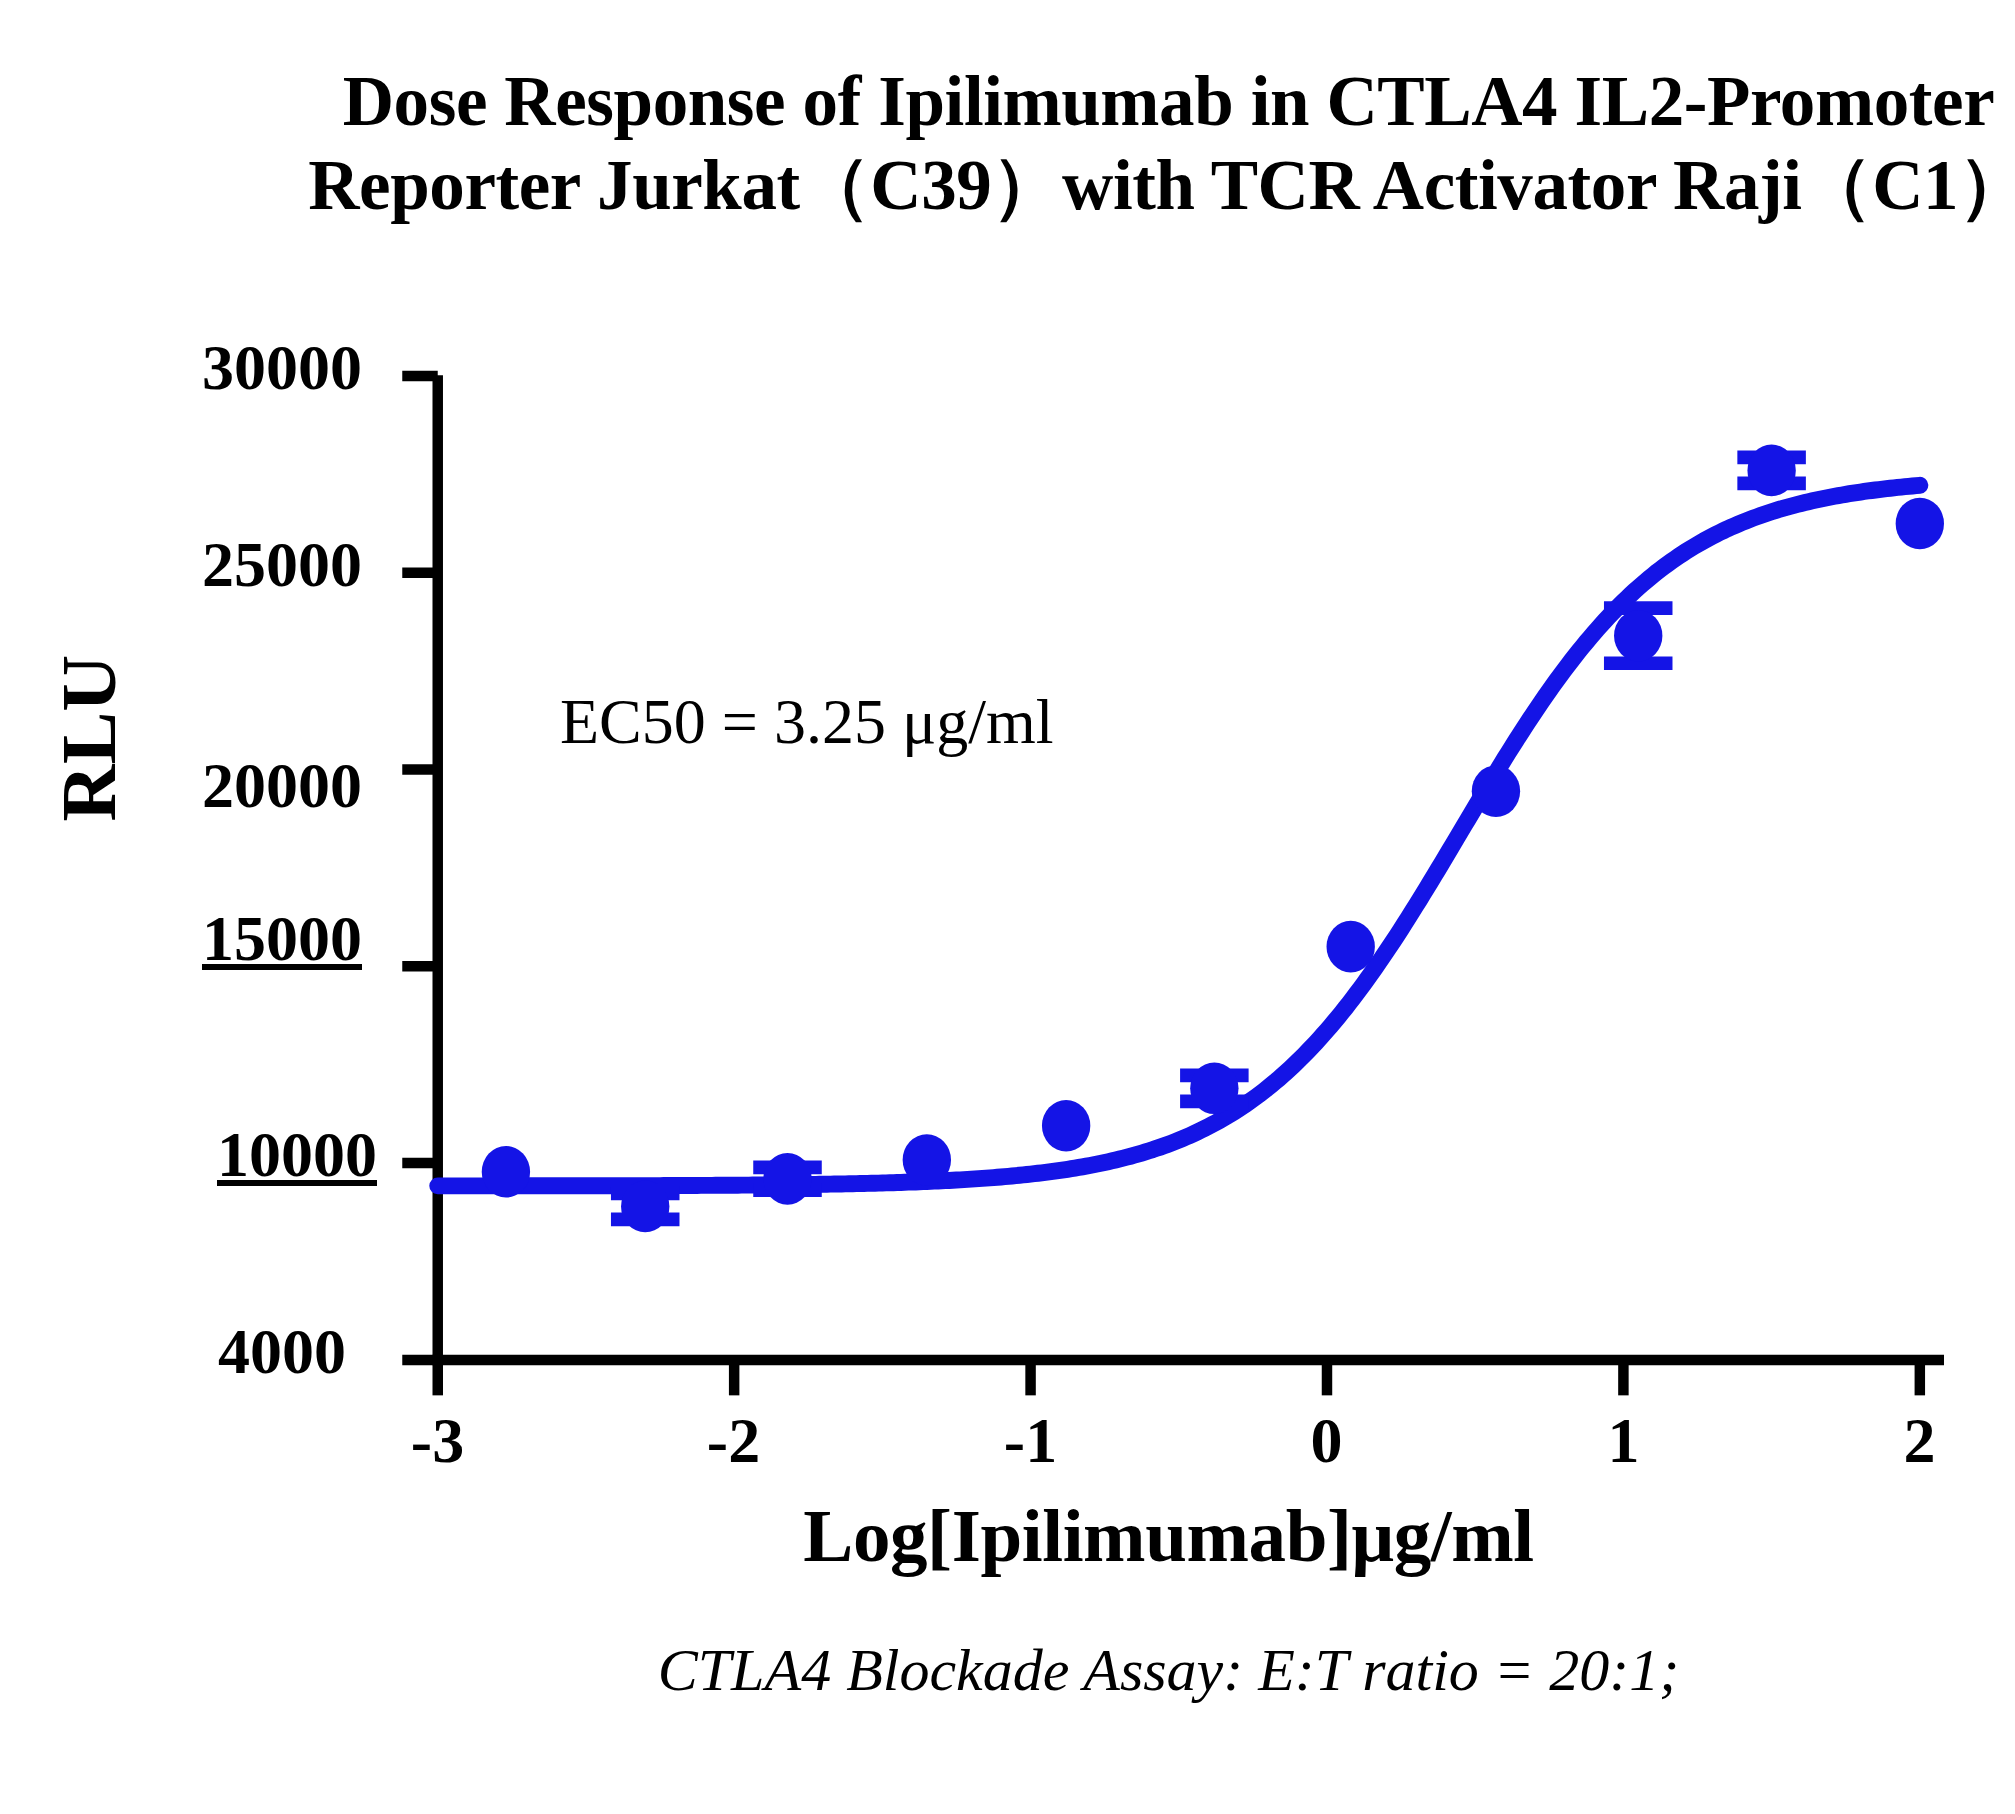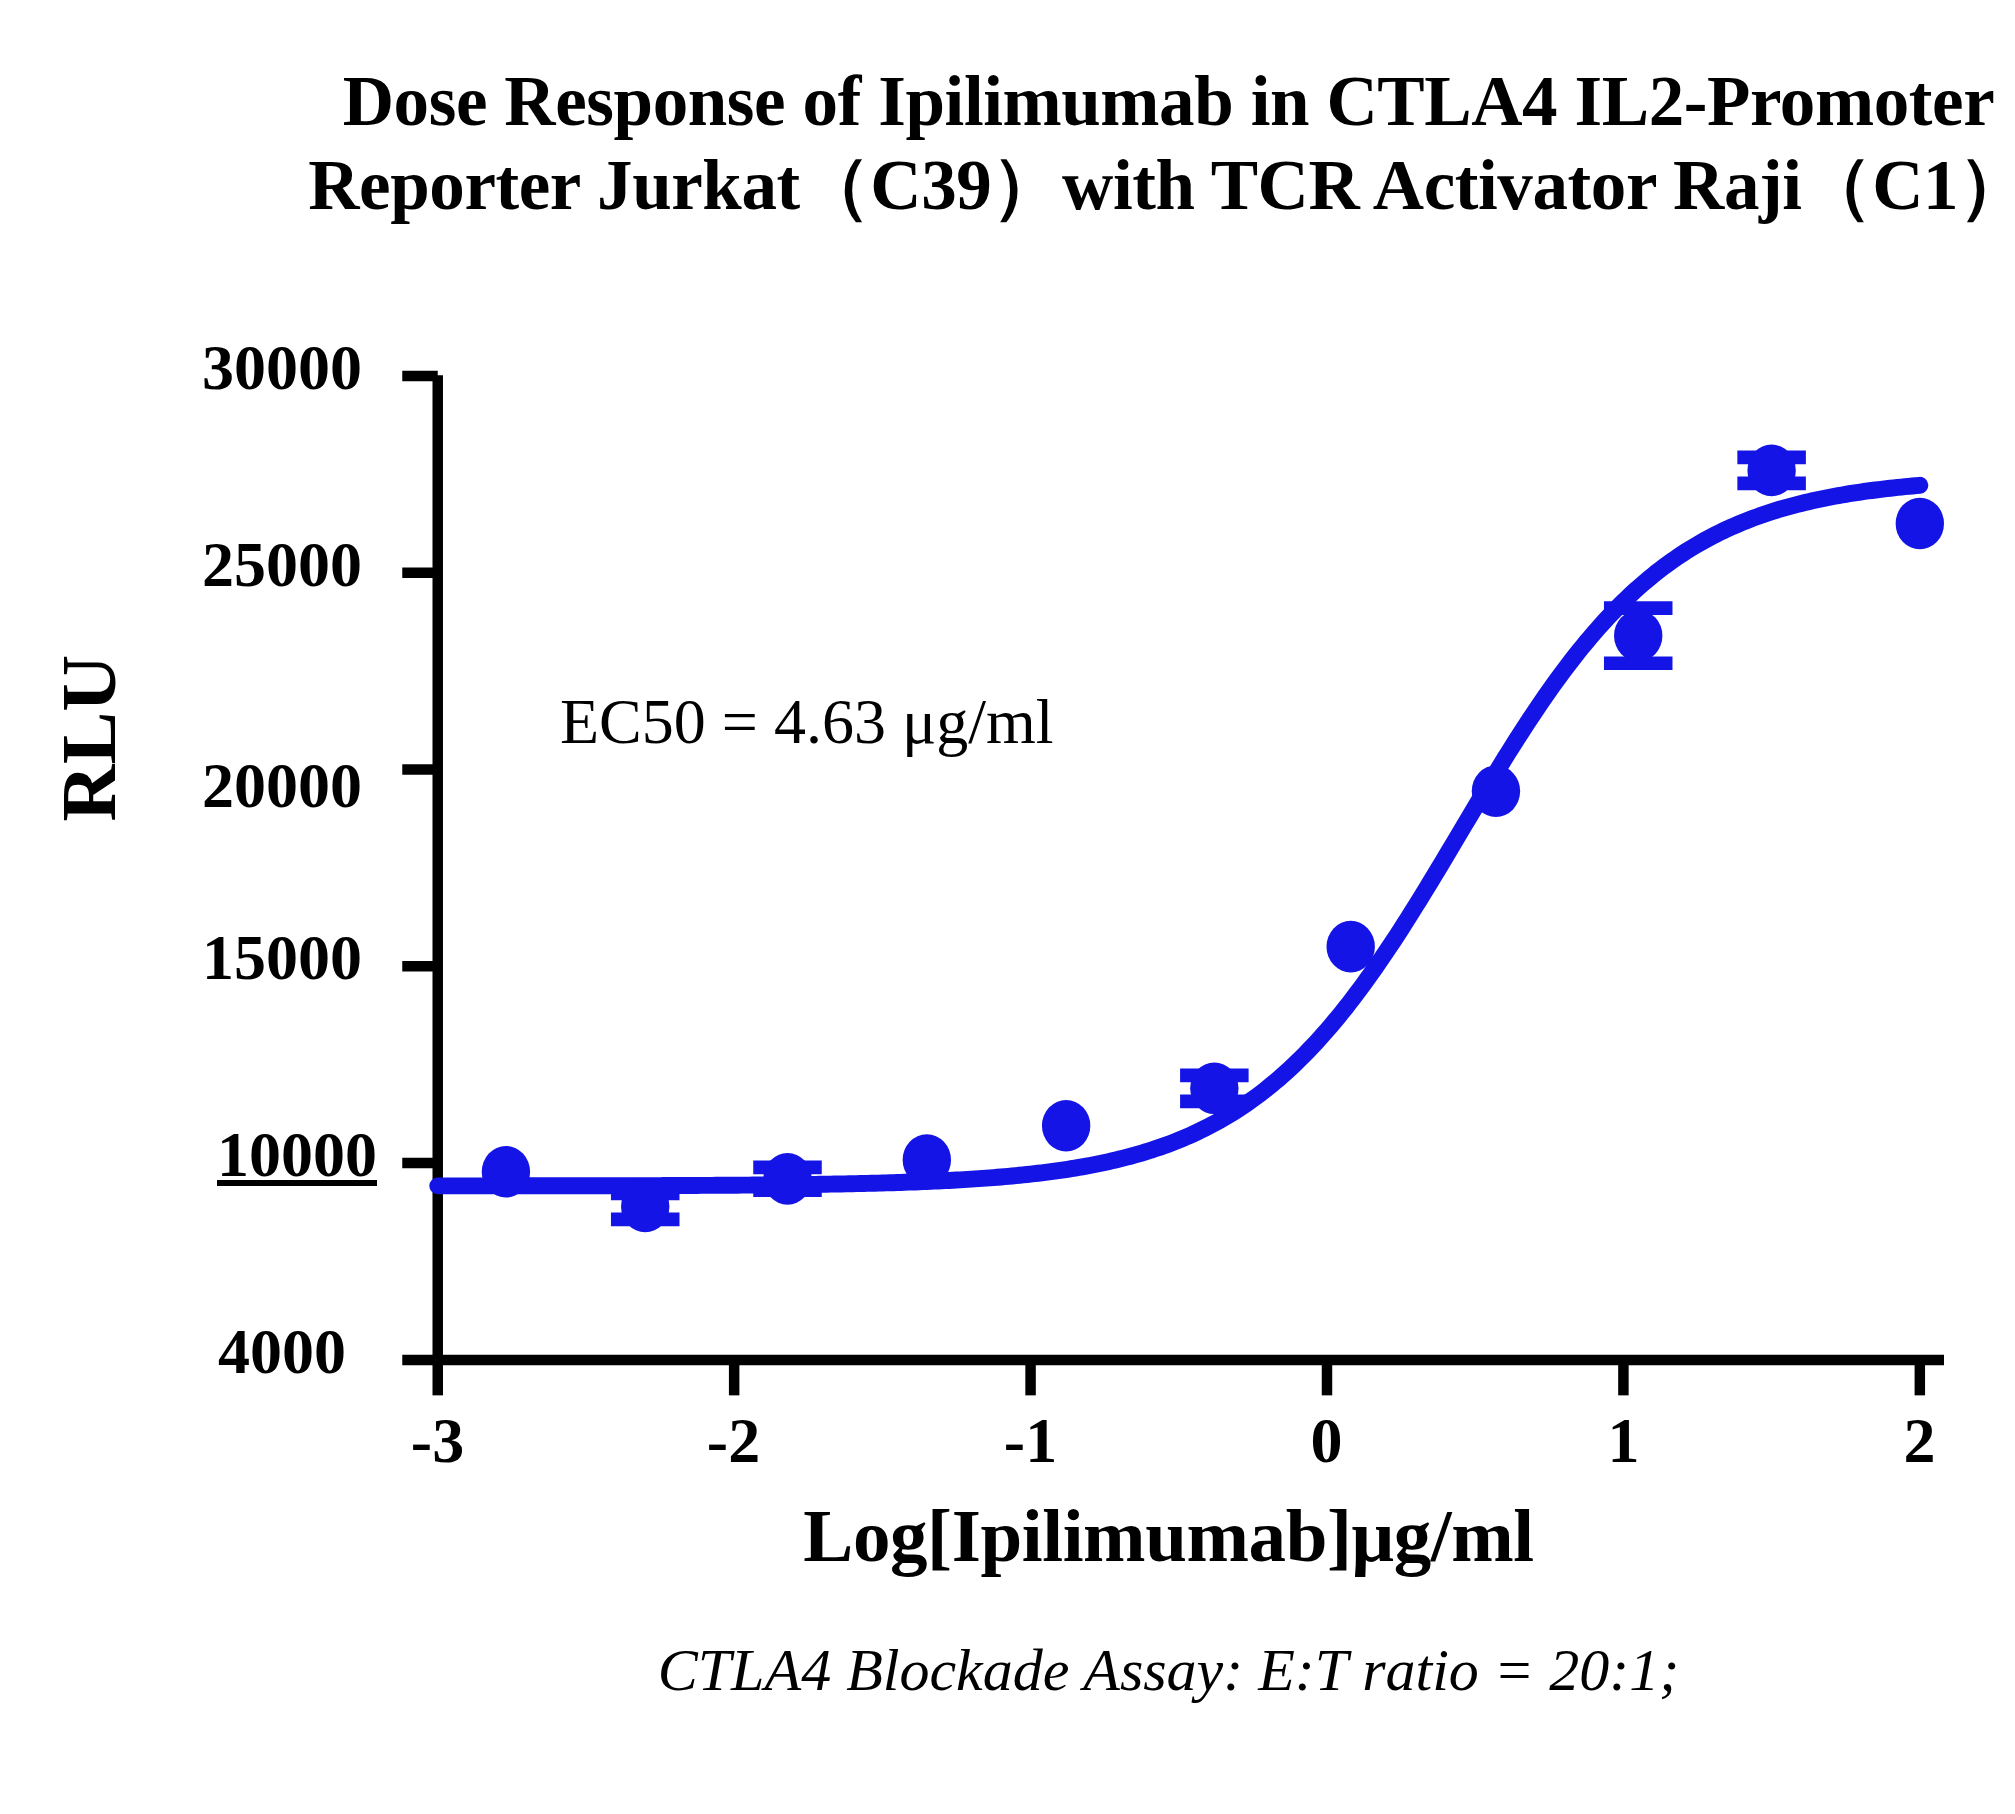--- a/index.html
+++ b/index.html
@@ -106,33 +106,33 @@
         <ellipse cx="3711.3779999999997" cy="1963.5240000000001" rx="60" ry="64" fill="#1414E6"></ellipse>
         <ellipse cx="4064.37" cy="1577.688" rx="60" ry="64" fill="#1414E6"></ellipse>
         <ellipse cx="4395.3" cy="1167.4319999999998" rx="60" ry="64" fill="#1414E6"></ellipse>
         <ellipse cx="4763" cy="1299.3000000000002" rx="60" ry="64" fill="#1414E6"></ellipse>
       </g>
   </svg>
 
   <div id="ytlabels">
       <div class="ytick-label" style="left: 153px; width: 258px; top: 1315px;">4000</div>
       <div class="ytick-label" style="left: 168px; width: 258px; top: 1118px; text-decoration: underline;">10000</div>
-      <div class="ytick-label" style="left: 153px; width: 258px; top: 921px;">15000</div>
+      <div class="ytick-label" style="left: 153px; width: 258px; top: 902px; text-decoration: underline;">15000</div>
       <div class="ytick-label" style="left: 153px; width: 258px; top: 725px; margin-top: 24px;">20000</div>
       <div class="ytick-label" style="left: 153px; width: 258px; top: 528px;">25000</div>
       <div class="ytick-label" style="left: 153px; width: 258px; top: 331px;">30000</div>
     </div>
   <div id="xtlabels">
       <div class="xtick-label" style="left: 357px; top: 1404px;">-3</div>
       <div class="xtick-label" style="left: 653px; top: 1404px;">-2</div>
       <div class="xtick-label" style="left: 950px; top: 1404px;">-1</div>
       <div class="xtick-label" style="left: 1246px; top: 1404px;">0</div>
       <div class="xtick-label" style="left: 1543px; top: 1404px;">1</div>
       <div class="xtick-label" style="left: 1839px; top: 1404px;">2</div>
     </div>
 
-  <div class="ec50">EC50 = 4.63 μg/ml</div>
+  <div class="ec50">EC50 = 3.25 μg/ml</div>
 
   <div class="xlabel">Log[Ipilimumab]μg/ml</div>
   <div class="caption">CTLA4 Blockade Assay: E:T ratio = 20:1;</div>
 
 </div>
 
 
 </body></html>

